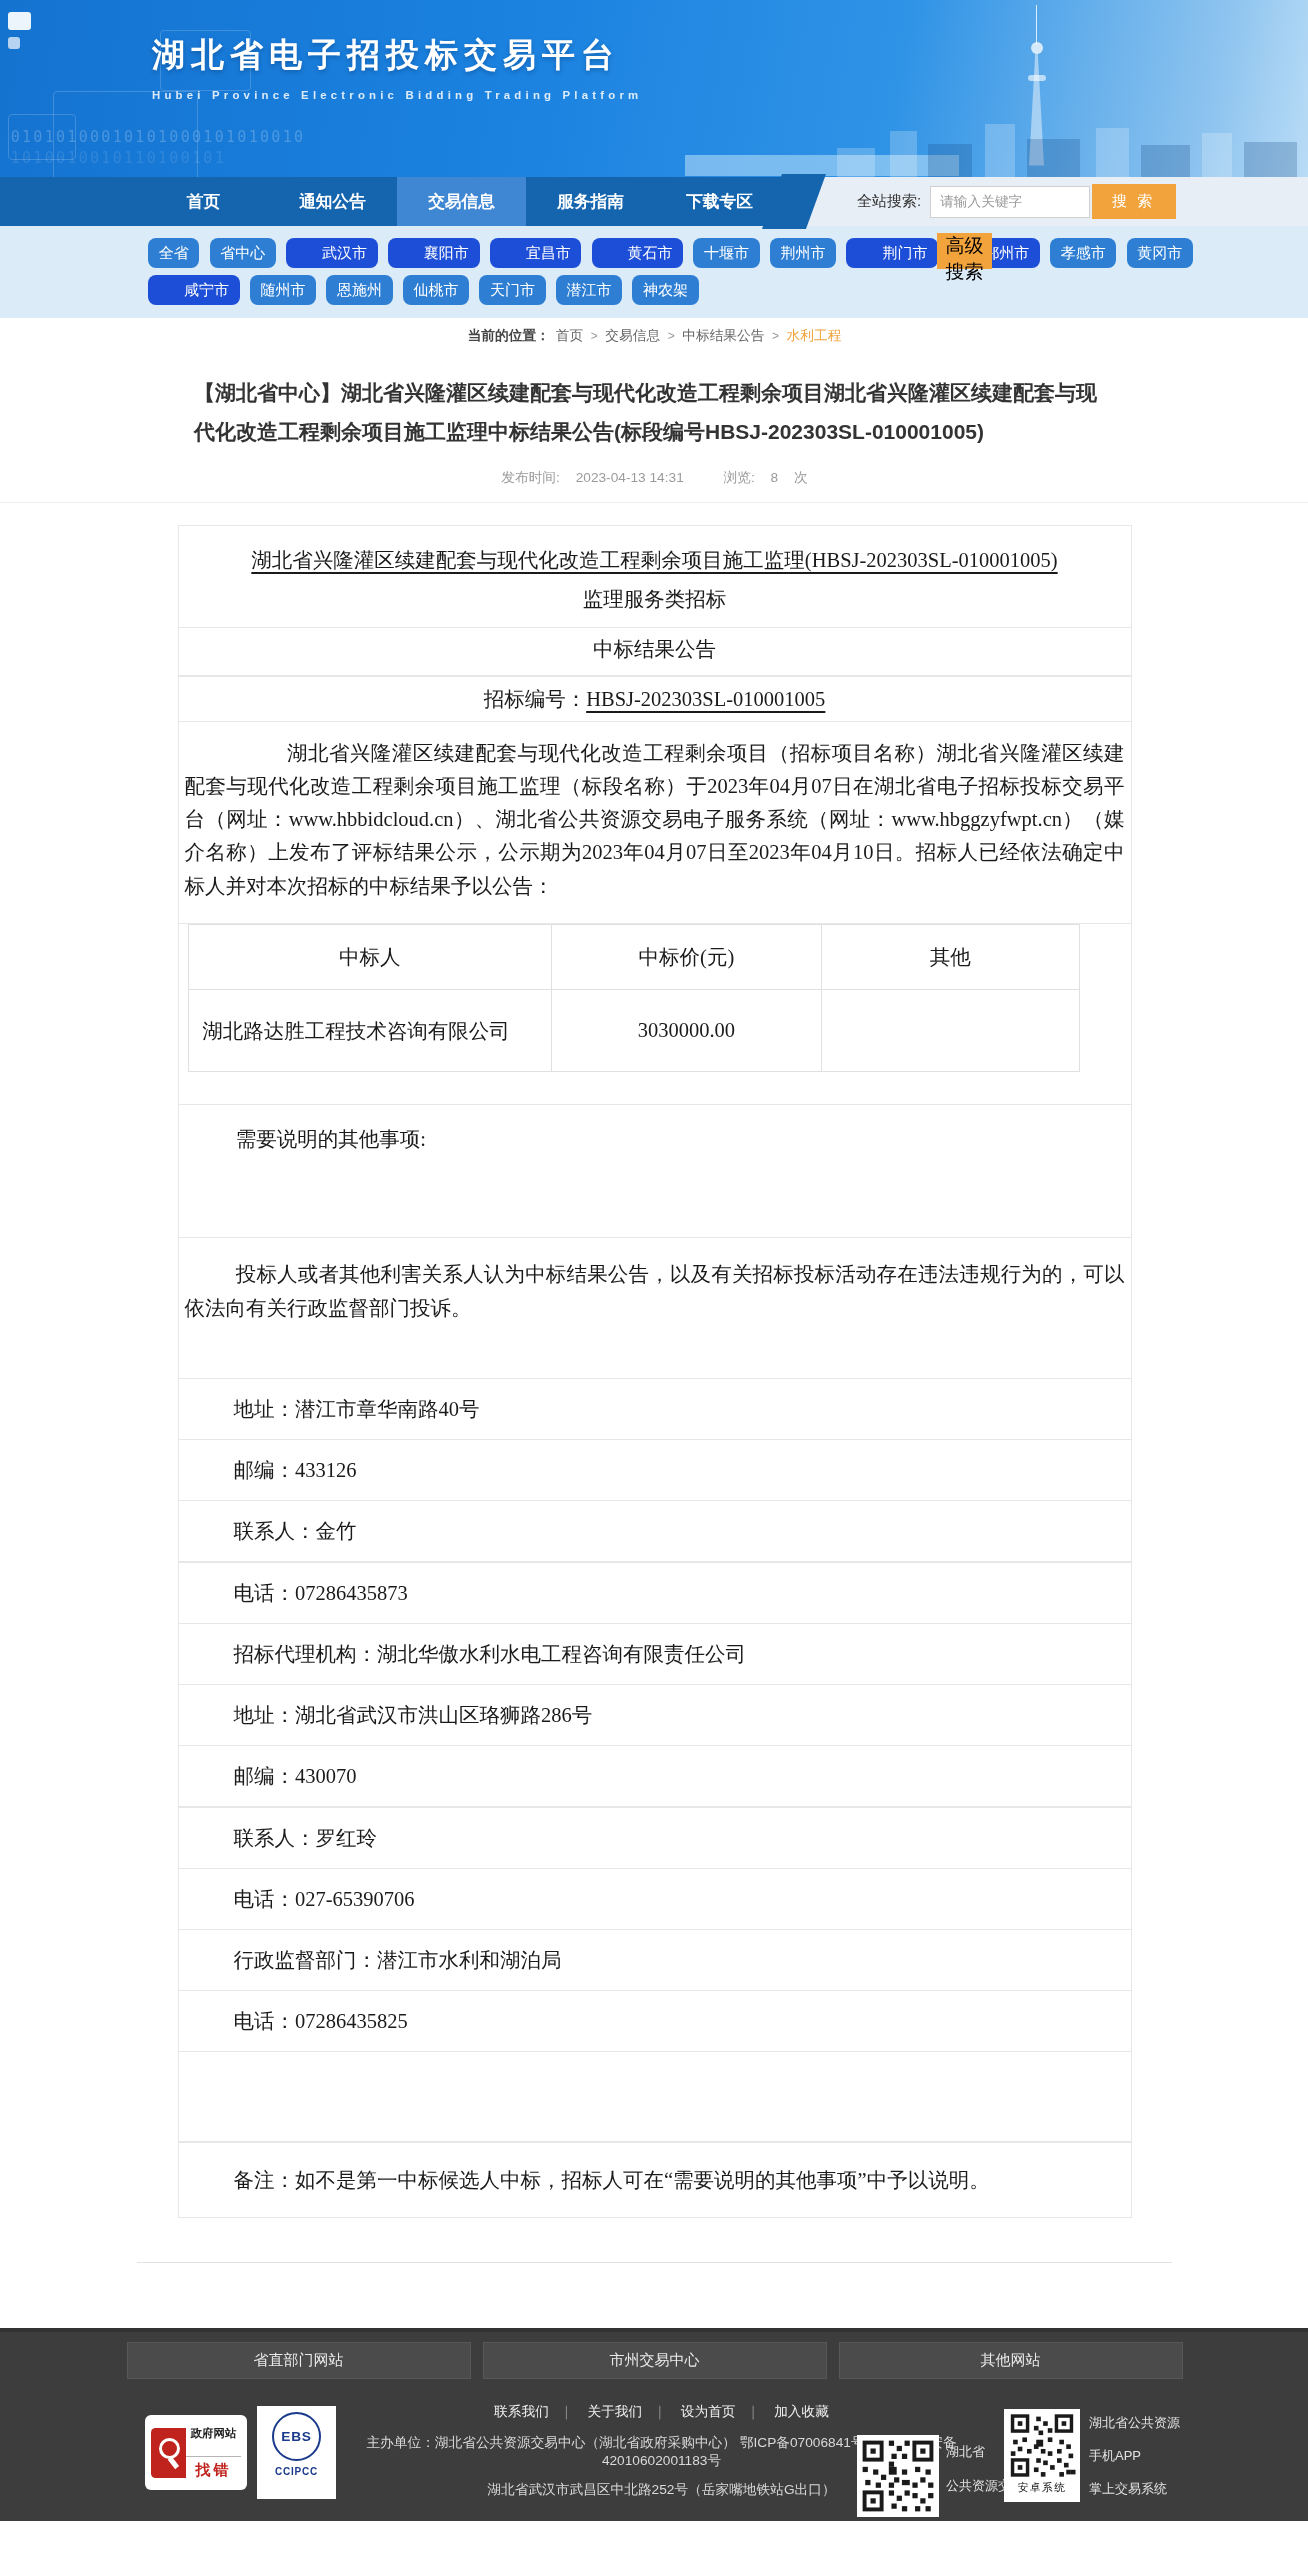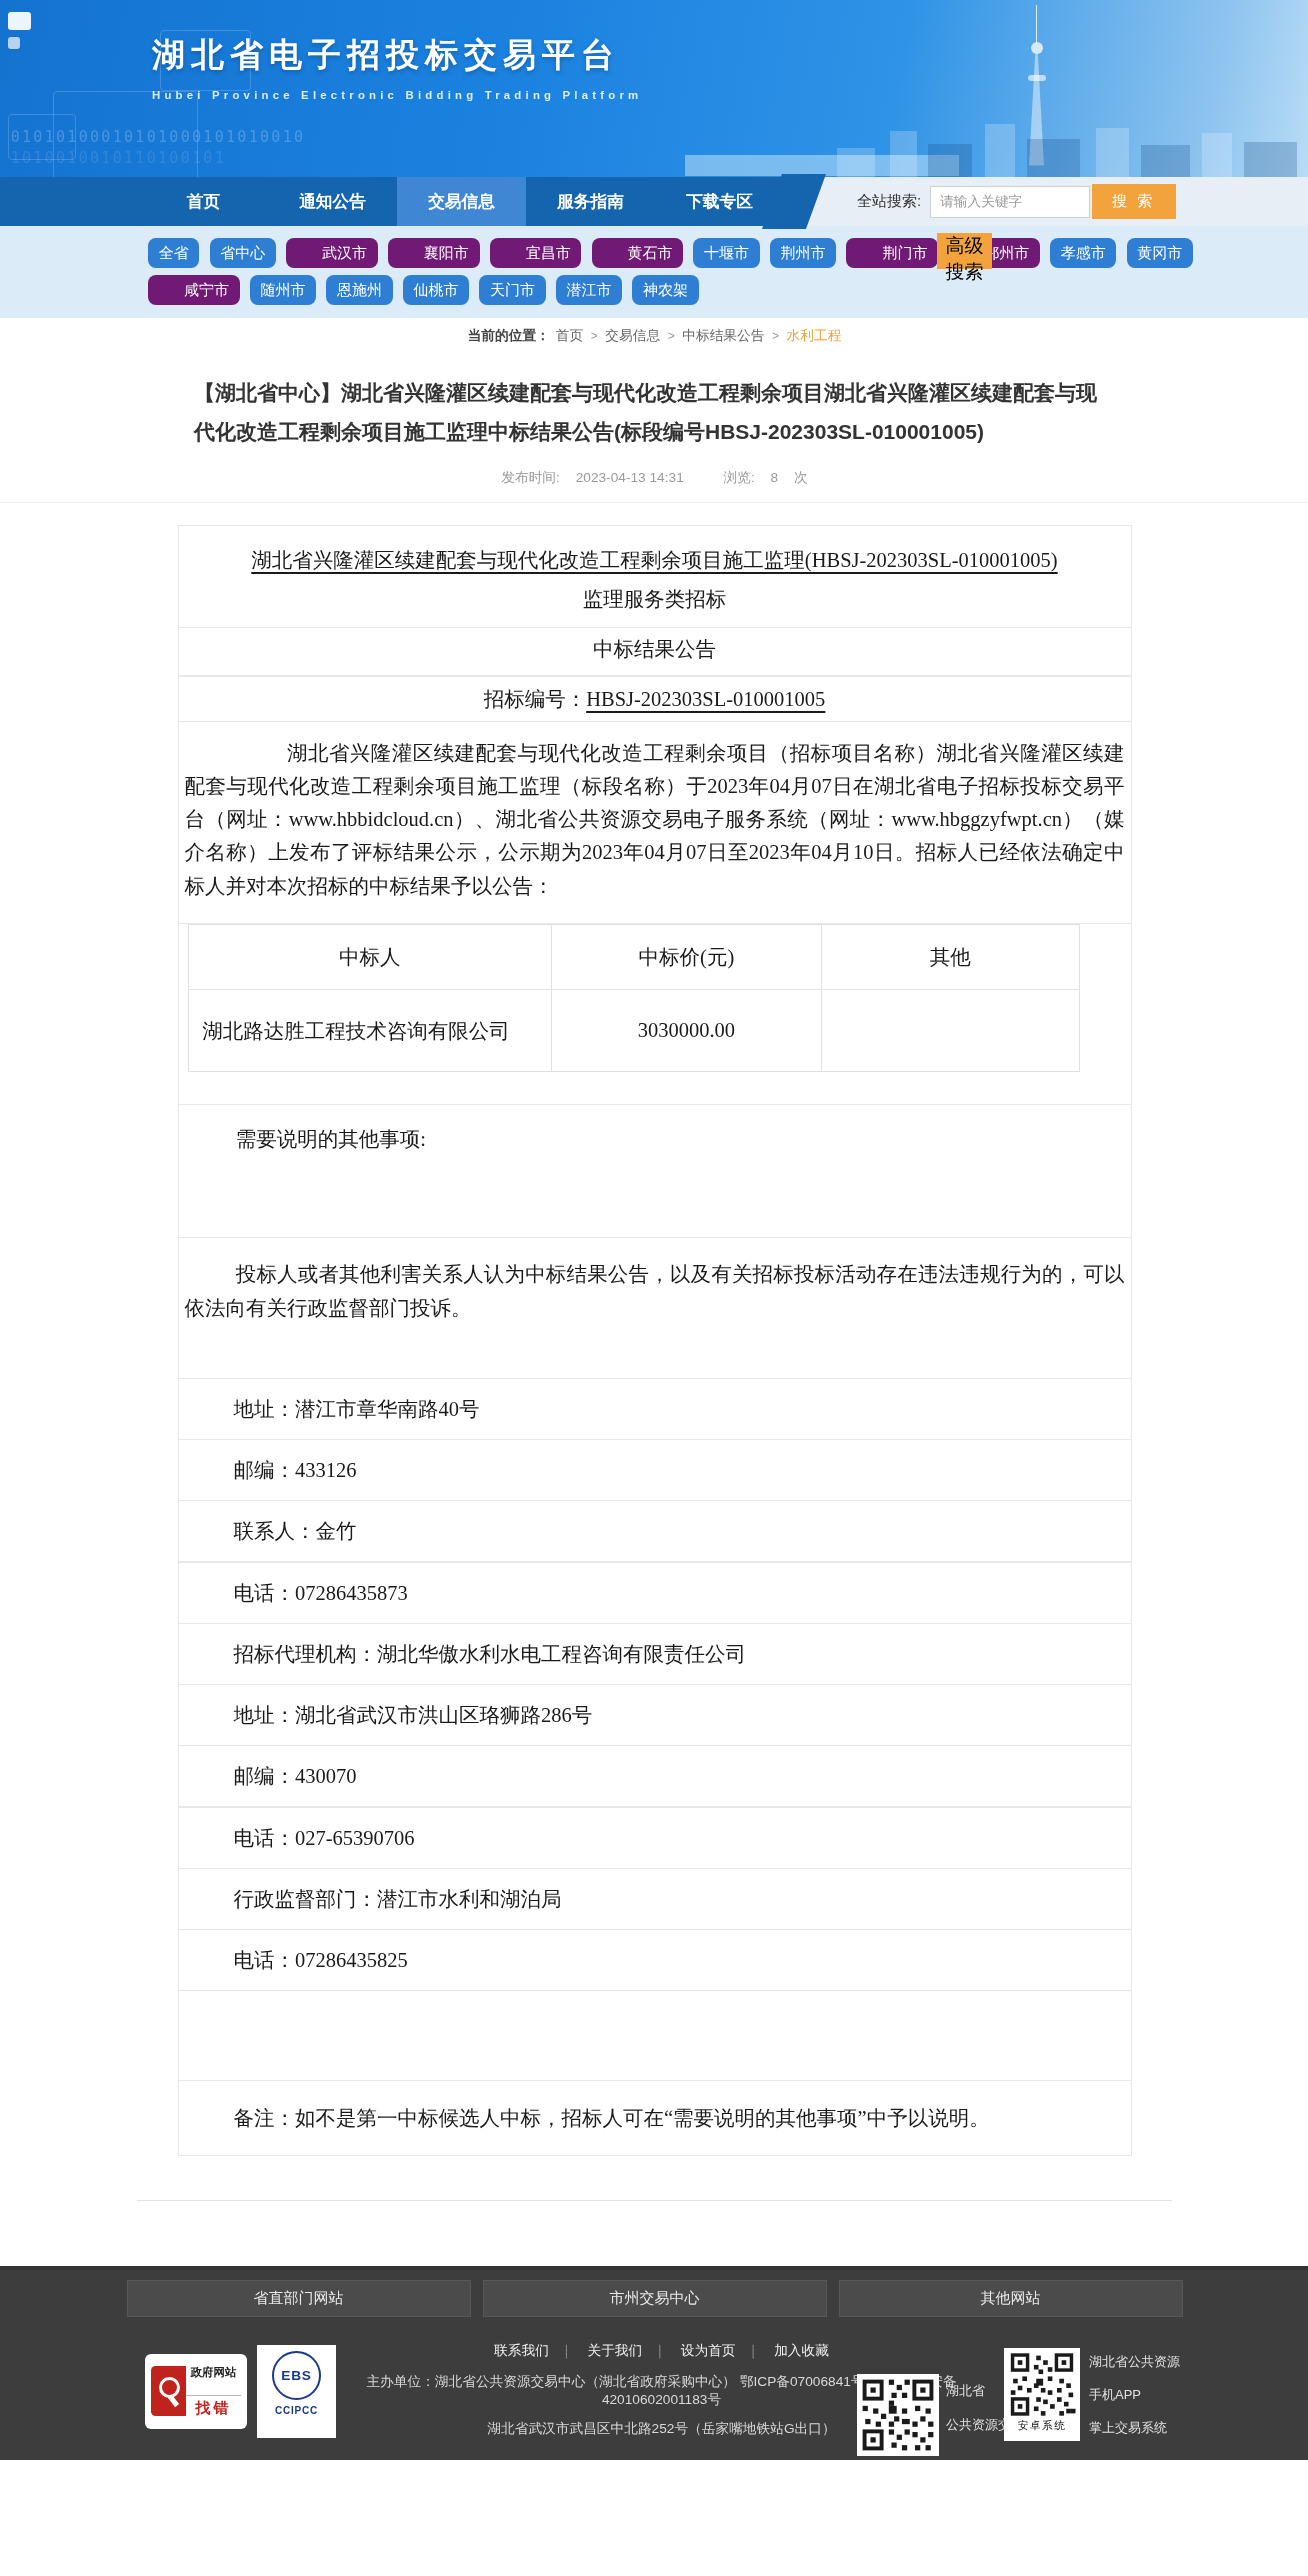--- a/index.html
+++ b/index.html
@@ -41,21 +41,21 @@
   .search-label { font-size:15px; color:#333; margin-right:9px; }
   .search-input { width:160px; height:32px; border:0.8px solid #cfcfcf; background:#fff; padding:0 9px; font-size:13.7px; color:#333; }
   .search-input::placeholder { color:#9a9a9a; }
   .search-btn { width:84px; height:35px; margin-left:1.5px; background:#f2a33c; color:#fff; border:none; font-size:15px; letter-spacing:3px; cursor:pointer; }
   .adv-btn { position:absolute; left:937px; top:233px; width:55px; height:36px; background:#f2a33c; color:#000000; border:none; font-size:19px; cursor:pointer; z-index:6; }
 
   
   .regions { background:#dcebf8; padding:12px 46px 6px 148px; }
   .region-btn { display:inline-block; height:30px; line-height:30px; padding:0 10.7px; margin:0 6.8px 6.8px 0;
     border-radius:8px; background:#2e7fd4; color:#fff; font-size:15px; cursor:pointer; }
-  .region-btn.off { background:#701a75;padding-left:36px; }
+  .region-btn.off { background:#1d4ed8;padding-left:36px; }
 
   
   .crumbbar { height:37px; background:#fff; display:flex; align-items:center; justify-content:center; font-size:13.7px; color:#666; }
   .crumbbar .lbl { font-weight:bold; color:#444; margin-right:6px; }
   .crumbbar .sep { color:#999; margin:0 7.6px; font-size:12px; }
   .crumbbar .link { cursor:pointer; }
   .crumbbar .cur { color:#f0a33a; }
 
   
   .art-title { width:921px; margin:18px auto 0; text-align:left; font-size:21px; font-weight:bold; color:#333; line-height:1.9; }
@@ -251,20 +251,21 @@
 
   <div class="sec doc-complaint">投标人或者其他利害关系人认为中标结果公告，以及有关招标投标活动存在违法违规行为的，可以依法向有关行政监督部门投诉。</div>
 
   <div class="sec doc-info">地址：潜江市章华南路40号</div>
   <div class="sec doc-info">邮编：433126</div>
   <div class="sec doc-info">联系人：金竹</div>
   <div class="sec doc-info">电话：07286435873</div>
   <div class="sec doc-info">招标代理机构：湖北华傲水利水电工程咨询有限责任公司</div>
   <div class="sec doc-info">地址：湖北省武汉市洪山区珞狮路286号</div>
   <div class="sec doc-info">邮编：430070</div>
+  <div class="sec doc-info">联系人：罗红玲</div>
   <div class="sec doc-info">电话：027-65390706</div>
   <div class="sec doc-info">行政监督部门：潜江市水利和湖泊局</div>
   <div class="sec doc-info">电话：07286435825</div>
 
   <div class="sec doc-spacer"></div>
 
   <div class="sec doc-remark">备注：如不是第一中标候选人中标，招标人可在“需要说明的其他事项”中予以说明。</div>
 </div>
 
 <hr class="post-divider">

